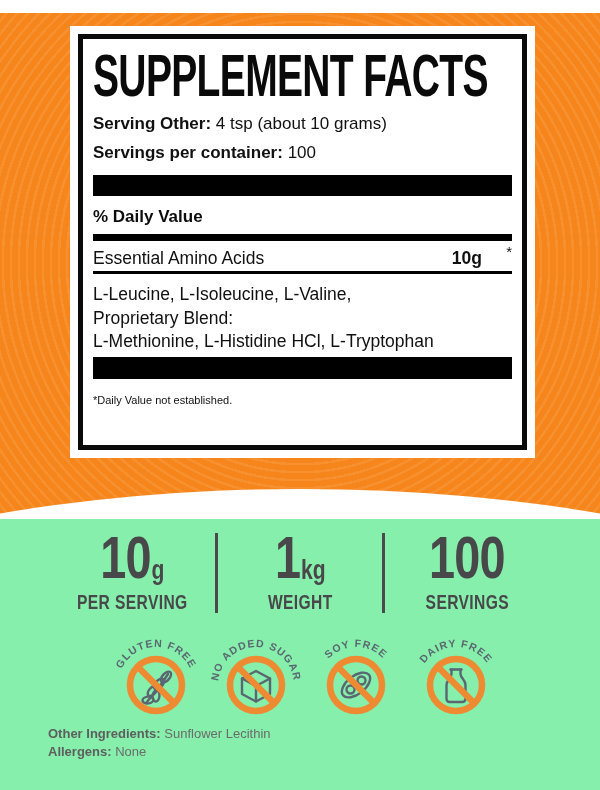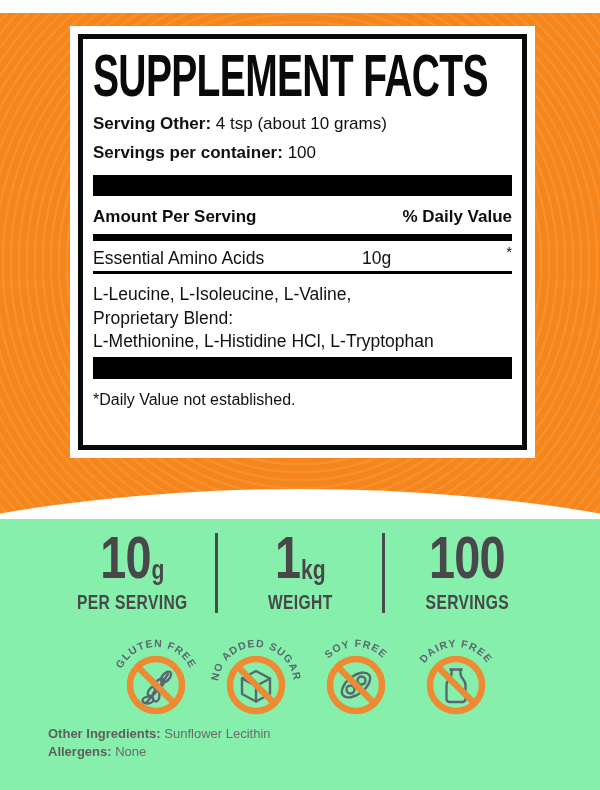--- a/index.html
+++ b/index.html
@@ -48,24 +48,24 @@
     margin-top:10px; display:flex; justify-content:space-between;
     font-size:17px; line-height:22px; font-weight:bold; color:#0d0d0d;
   }
   .sf-rule-thick { margin-top:6px; height:7px; background:#000; }
   .sf-rule-thin  { height:3px; background:#000; }
   .sf-nutrient-row {
     margin-top:4px; display:flex; align-items:center;
     font-size:17.5px; line-height:26px; color:#111;
   }
   .sf-nutrient-name { flex:1; }
-  .sf-nutrient-amount { width:120px; text-align:left; }
+  .sf-nutrient-amount { width:120px; text-align:right;font-weight:bold; }
   .sf-nutrient-dv { width:30px; text-align:right; font-size:15px; position:relative; top:-6px; }
   .sf-blend { margin-top:9px; font-size:17.5px; line-height:23.5px; color:#111; }
-  .sf-footnote { margin-top:12px; font-size:16px; line-height:18px; color:#111; }
+  .sf-footnote { margin-top:12px; font-size:11px; line-height:18px; color:#111; }
 
   
   .stats {
     position:absolute; left:50px; top:514px; width:500px;
     display:flex; align-items:flex-start; color:#48484A;
   }
   .stat { flex:1; text-align:center; }
   .stat-value-row {
     height:56px; display:flex; align-items:flex-end; justify-content:center;
     transform:scaleX(0.78); transform-origin:50% 100%;
@@ -120,21 +120,20 @@
       </div>
 
       <div class="sf-line second">
         <b>Servings per container:</b>
         <span>100</span>
       </div>
 
       <div class="sf-bar"></div>
 
       <div class="sf-header-row">
-        <span>Amount Per Serving</span>
         <span>% Daily Value</span>
       </div>
 
       <div class="sf-rule-thick"></div>
 
       <div class="sf-nutrient-row">
         <span class="sf-nutrient-name">Essential Amino Acids</span>
         <span class="sf-nutrient-amount">10g</span>
         <span class="sf-nutrient-dv">*</span>
       </div>

